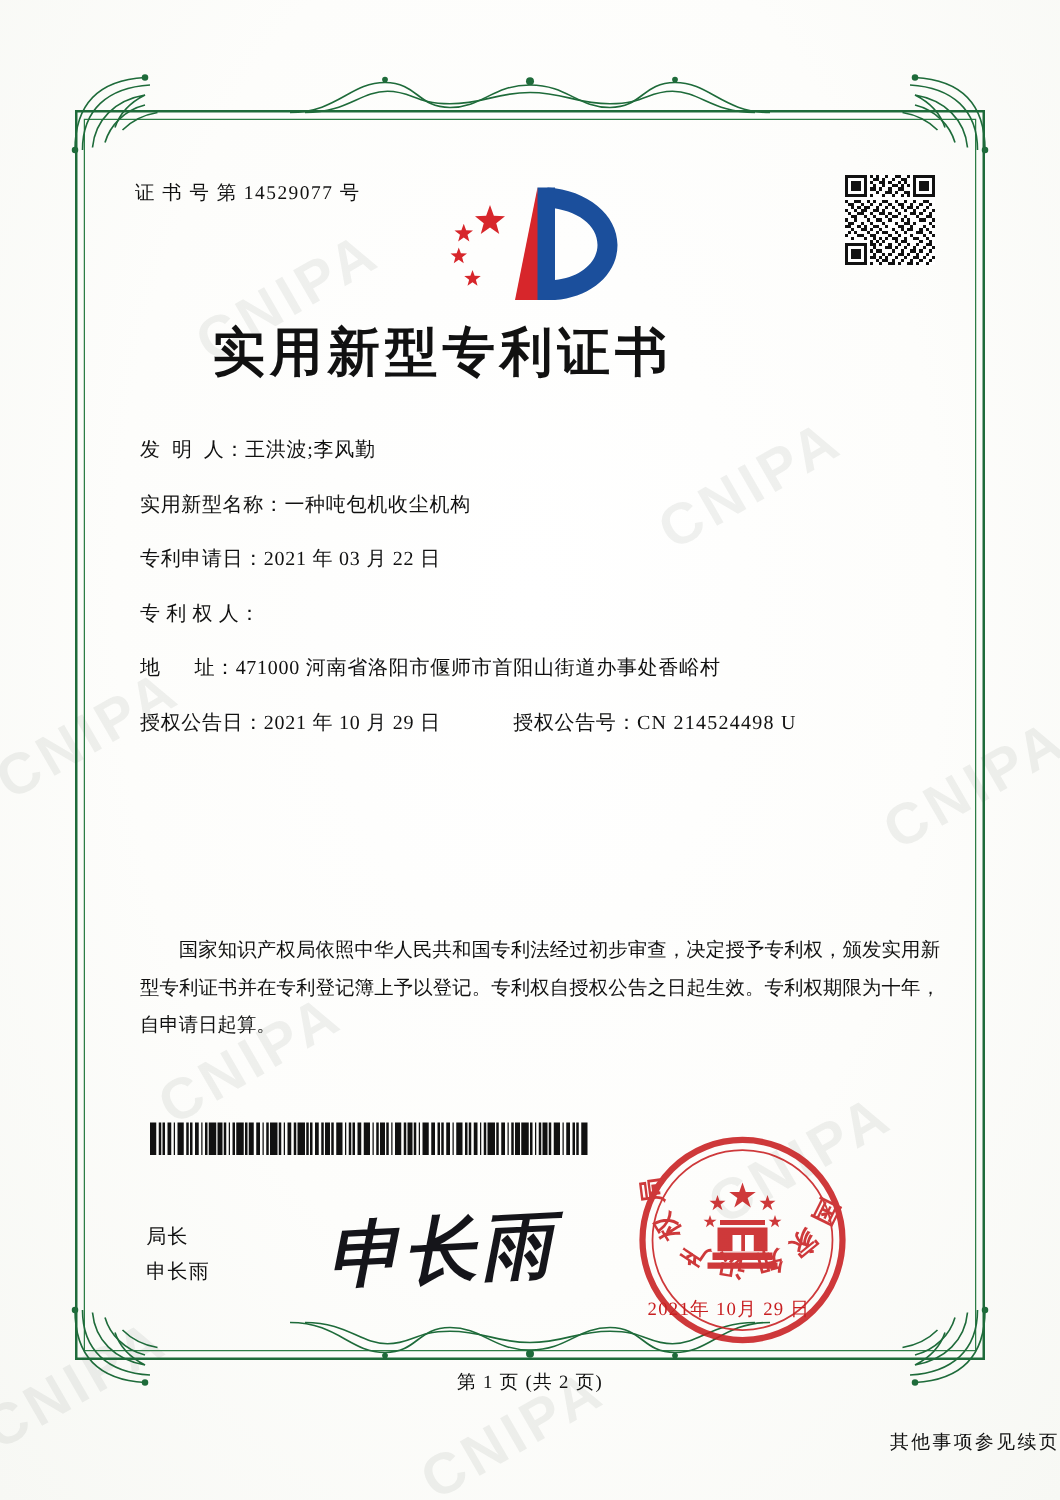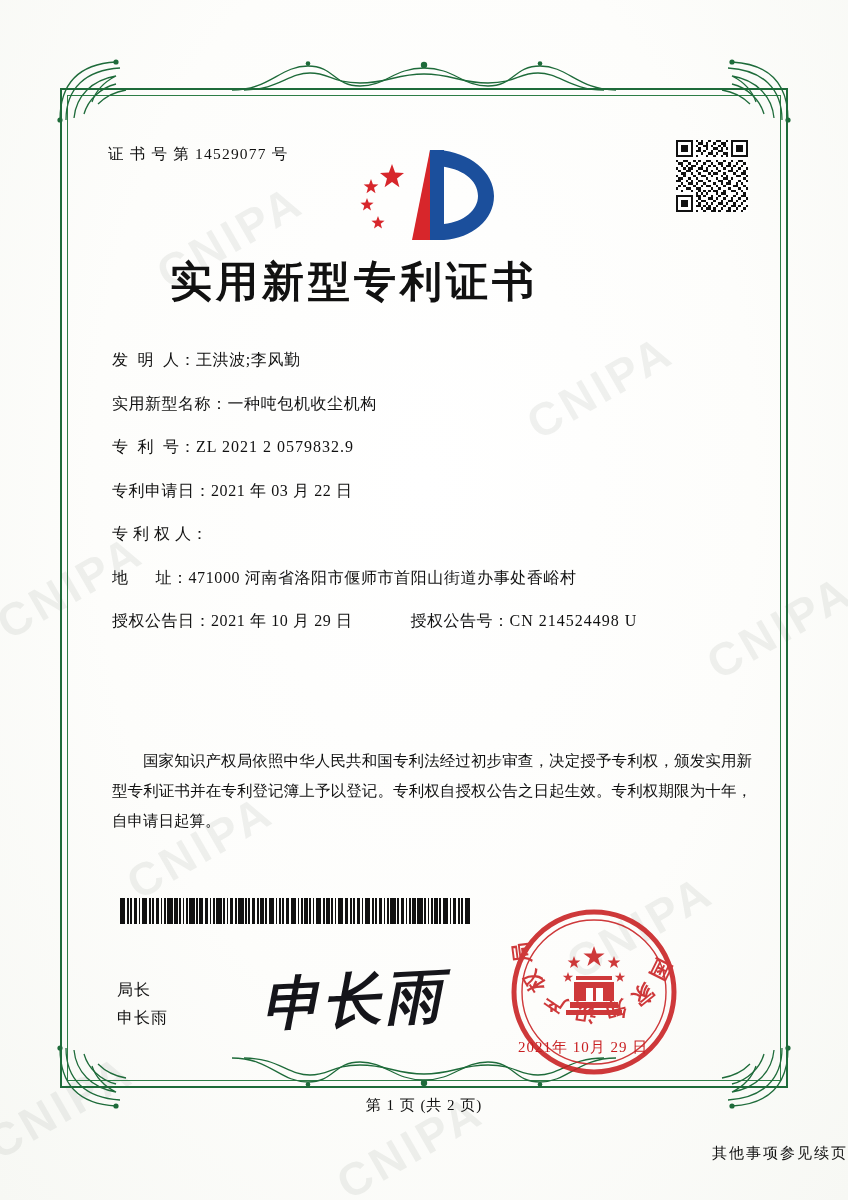--- a/index.html
+++ b/index.html
@@ -611,24 +611,20 @@
   <div class="fields">
     <div class="field-row">
       <span class="field-label">发  明  人：</span>
       <span class="field-value">王洪波;李风勤</span>
     </div>
     <div class="field-row">
       <span class="field-label">实用新型名称：</span>
       <span class="field-value">一种吨包机收尘机构</span>
     </div>
     <div class="field-row">
-      <span class="field-label">专  利  号：</span>
-      <span class="field-value mono-ish">ZL 2021 2 0579832.9</span>
-    </div>
-    <div class="field-row">
       <span class="field-label">专利申请日：</span>
       <span class="field-value">2021 年 03 月 22 日</span>
     </div>
     <div class="field-row">
       <span class="field-label">专 利 权 人：</span>
     </div>
     <div class="field-row">
       <span class="field-label">地      址：</span>
       <span class="field-value">471000 河南省洛阳市偃师市首阳山街道办事处香峪村</span>
     </div>

